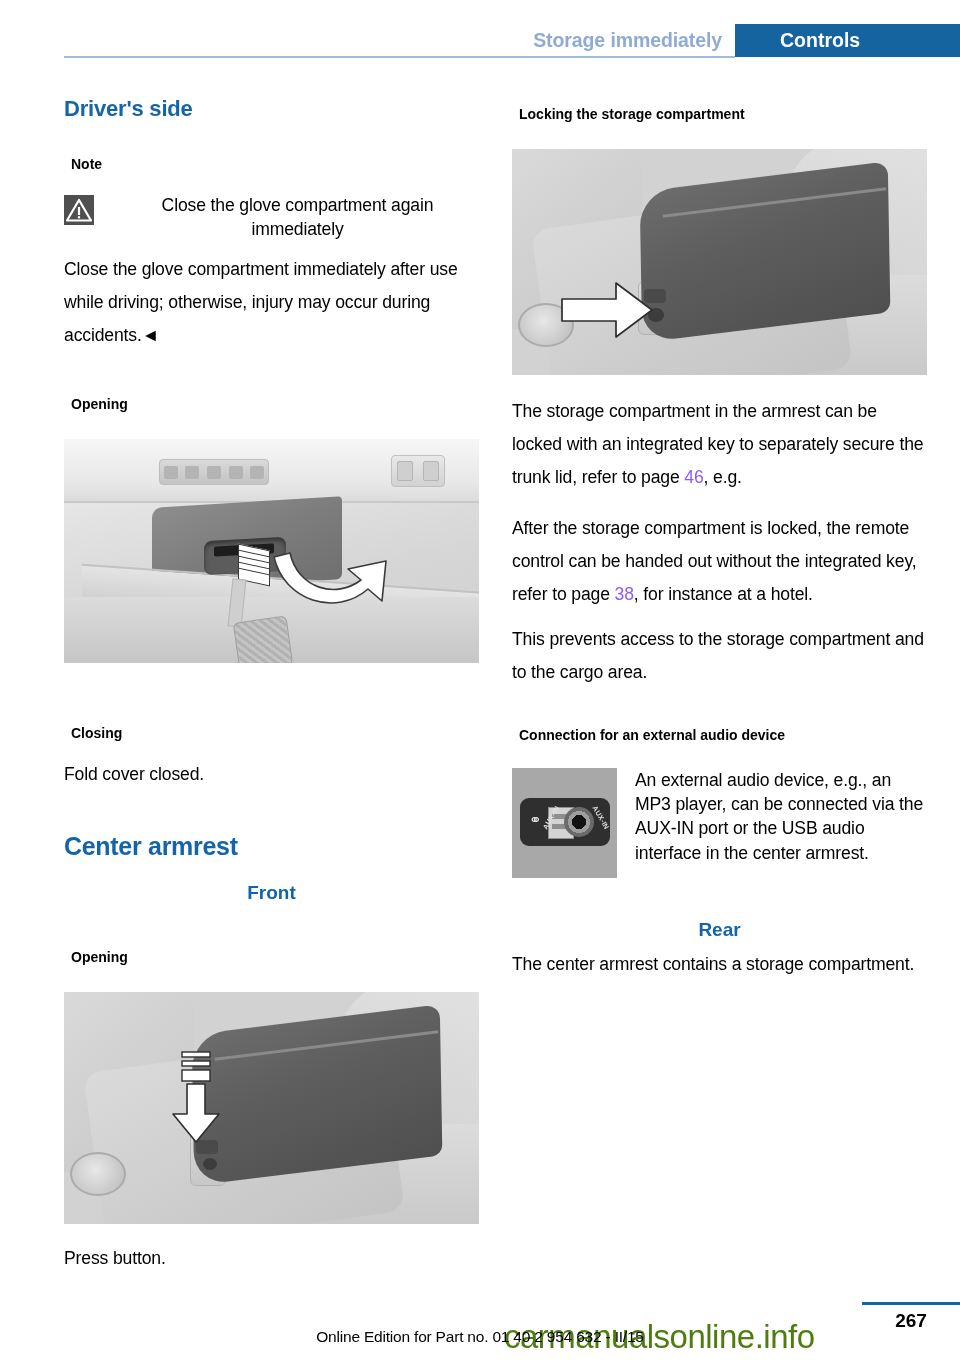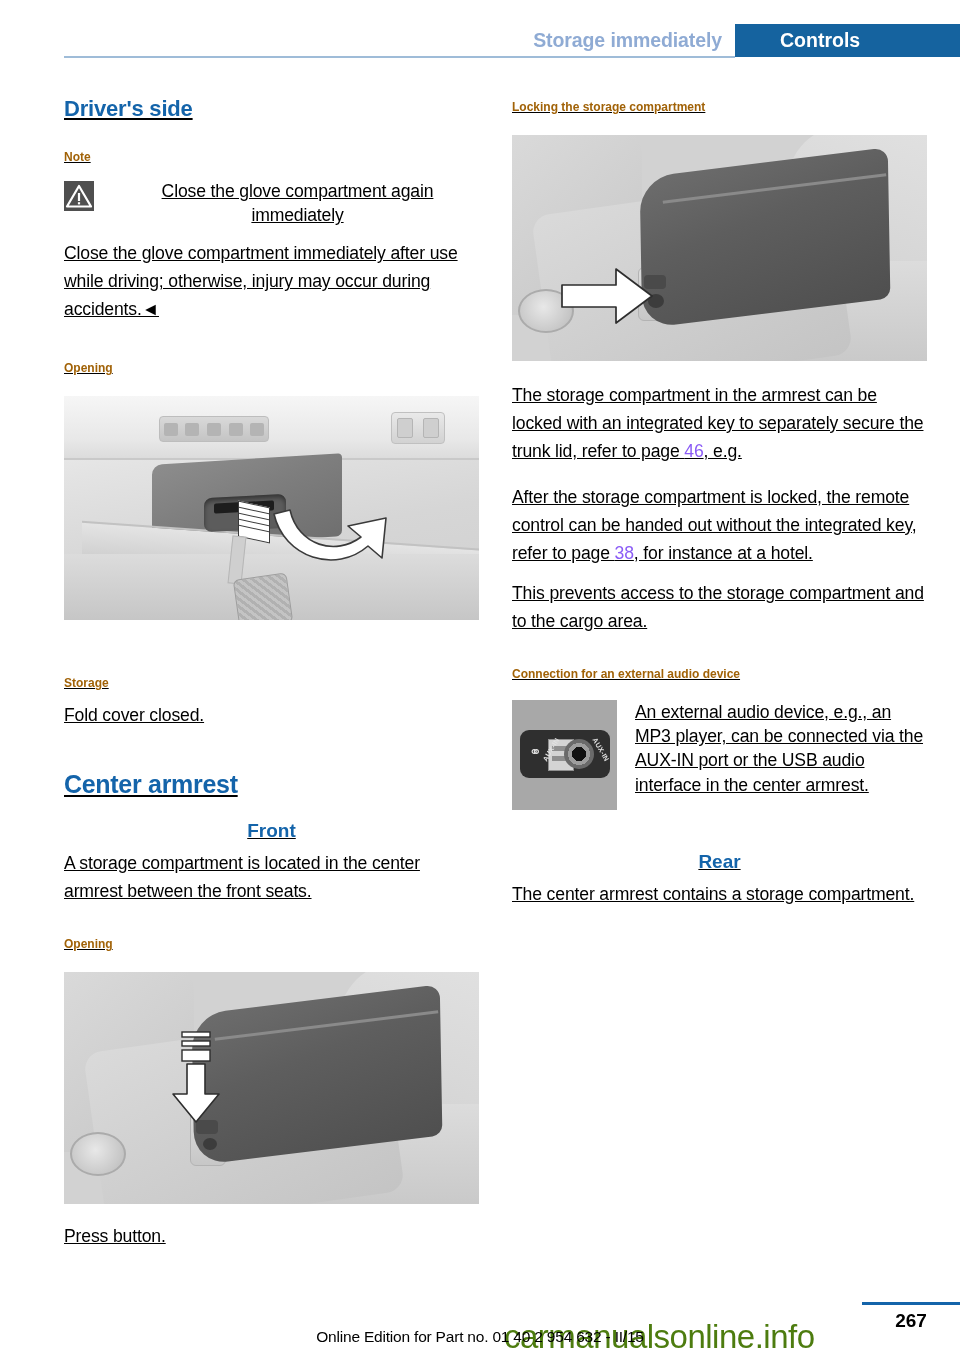--- a/index.html
+++ b/index.html
@@ -57,21 +57,20 @@
     width: 671px;
     height: 2px;
     background: #9fbcd8;
   }
 
   
   .column {
     position: absolute;
     top: 96px;
     width: 415px;
-    text-decoration: underline;
   }
   #column-left  { left: 64px; }
   #column-right { left: 512px; }
 
   
   h1.title-main {
     font-size: 22px;
     font-weight: bold;
     color: #1464aa;
     margin: 0 0 0 0;
@@ -80,37 +79,37 @@
   }
   h2.title-sub-strong {
     font-size: 19px;
     font-weight: bold;
     color: #1464aa;
     margin: 0;
     line-height: 24px;
     text-align: center;
   }
   h2.title-sub-light {
-    font-size: 12px;
-    font-weight: bold;
-    color: #a16207;
-    margin: 0;
+    font-size: 14px;
+    font-weight: bold;
+    color: #000000;
+    margin: 7px;
     line-height: 23px;
   }
   h2.title-big {
     font-size: 25px;
     font-weight: bold;
     color: #1464aa;
     margin: 0;
     line-height: 30px;
     letter-spacing: -0.3px;
   }
   p.body-text {
     font-size: 17.6px;
-    line-height: 28px;
+    line-height: 33px;
     margin: 0;
     color: #000000;
     letter-spacing: -0.15px;
   }
   .pageref {
     color: #8b5cf6;
   }
   .sp-6  { height: 6px; }
   .sp-10 { height: 10px; }
   .sp-12 { height: 12px; }
@@ -474,37 +473,36 @@
                  C 72 60, 34 50, 26 14 Z" fill="#ffffff" stroke="#3a3a3a" stroke-width="1.6" stroke-linejoin="round"></path>
       </svg>
     </span>
   </div>
 
   <div class="sp-18"></div>
 
 
   <div class="sp-34"></div>
 
-  <h2 class="title-sub-light">Storage</h2>
+  <h2 class="title-sub-light">Closing</h2>
 
   <div class="sp-6"></div>
 
   <p class="body-text">Fold cover closed.</p>
 
   <div class="sp-40"></div>
 
   <h2 class="title-big">Center armrest</h2>
 
   <div class="sp-20"></div>
 
   <h2 class="title-sub-strong">Front</h2>
 
   <div class="sp-6"></div>
 
-  <p class="body-text">A storage compartment is located in the center armrest between the front seats.</p>
 
   <div class="sp-28"></div>
 
   <h2 class="title-sub-light">Opening</h2>
 
   <div class="sp-16"></div>
 
   <div class="figure" id="fig-armrest-open">
     <div class="am-bg"></div>
     <div class="am-seat-l"></div>

